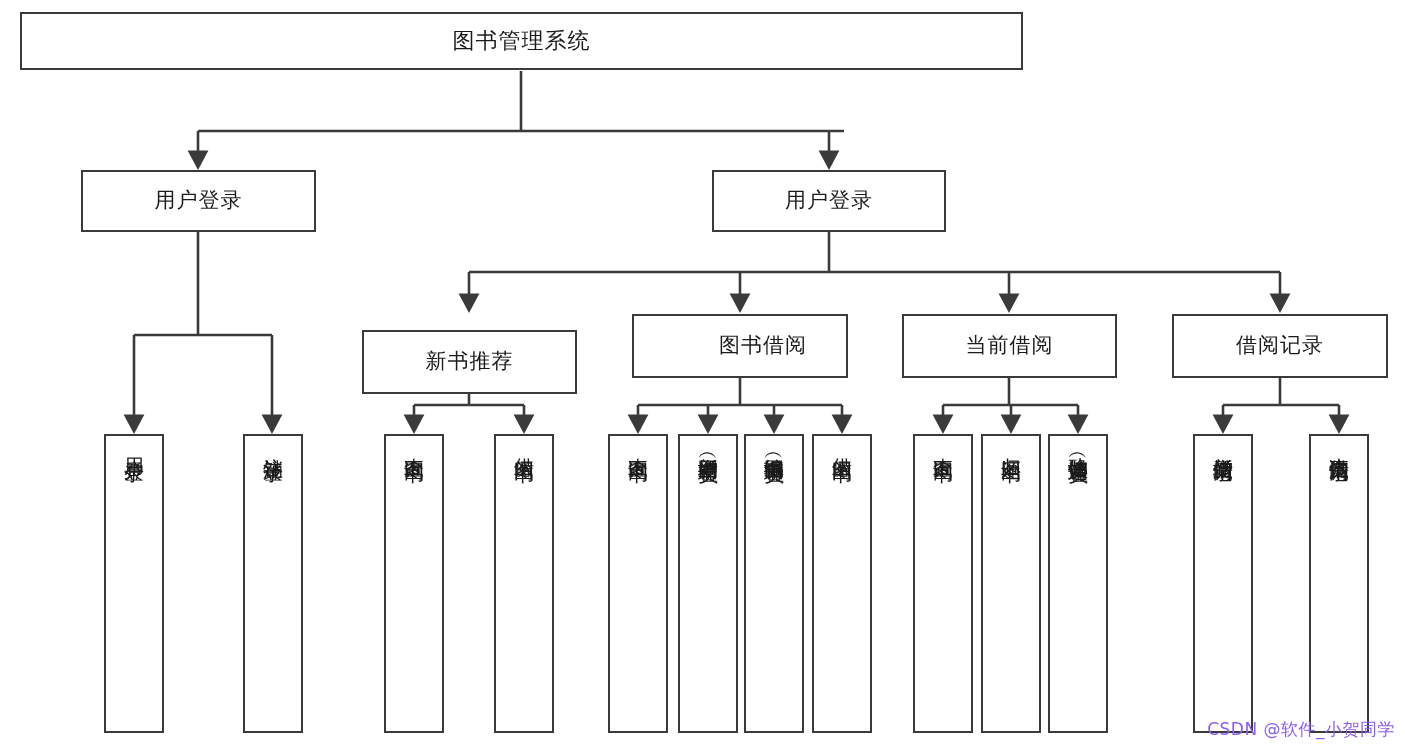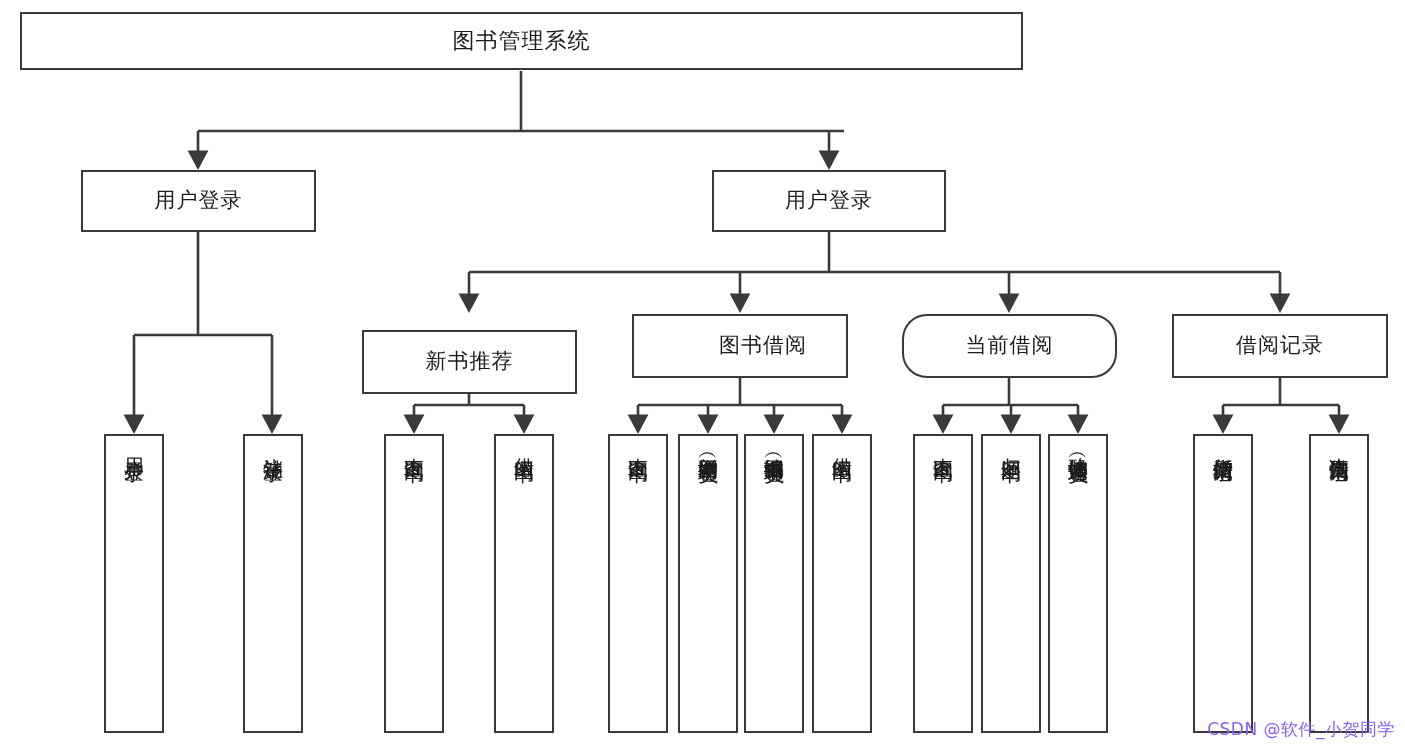--- a/index.html
+++ b/index.html
@@ -136,21 +136,21 @@
   <div class="node horiz" style="left:712px; top:170px; width:234px; height:62px;">
     <span>用户登录</span>
   </div>
 
   <div class="node horiz" style="left:362px; top:314px; width:215px; height:64px;margin-top:16px;">
     <span>新书推荐</span>
   </div>
   <div class="node horiz" style="left:632px; top:314px; width:216px; height:64px;padding-left:46px;">
     <span>图书借阅</span>
   </div>
-  <div class="node horiz" style="left:902px; top:314px; width:215px; height:64px;border-radius:25px;">
+  <div class="node horiz" style="left:902px; top:314px; width:215px; height:64px;">
     <span>当前借阅</span>
   </div>
   <div class="node horiz" style="left:1172px; top:314px; width:216px; height:64px;">
     <span>借阅记录</span>
   </div>
 
   <div class="node leaf" style="left:104px; top:434px; width:60px; height:299px;">
     <span class="leaf-text">用户登录</span>
   </div>
   <div class="node leaf" style="left:243px; top:434px; width:60px; height:299px;">

